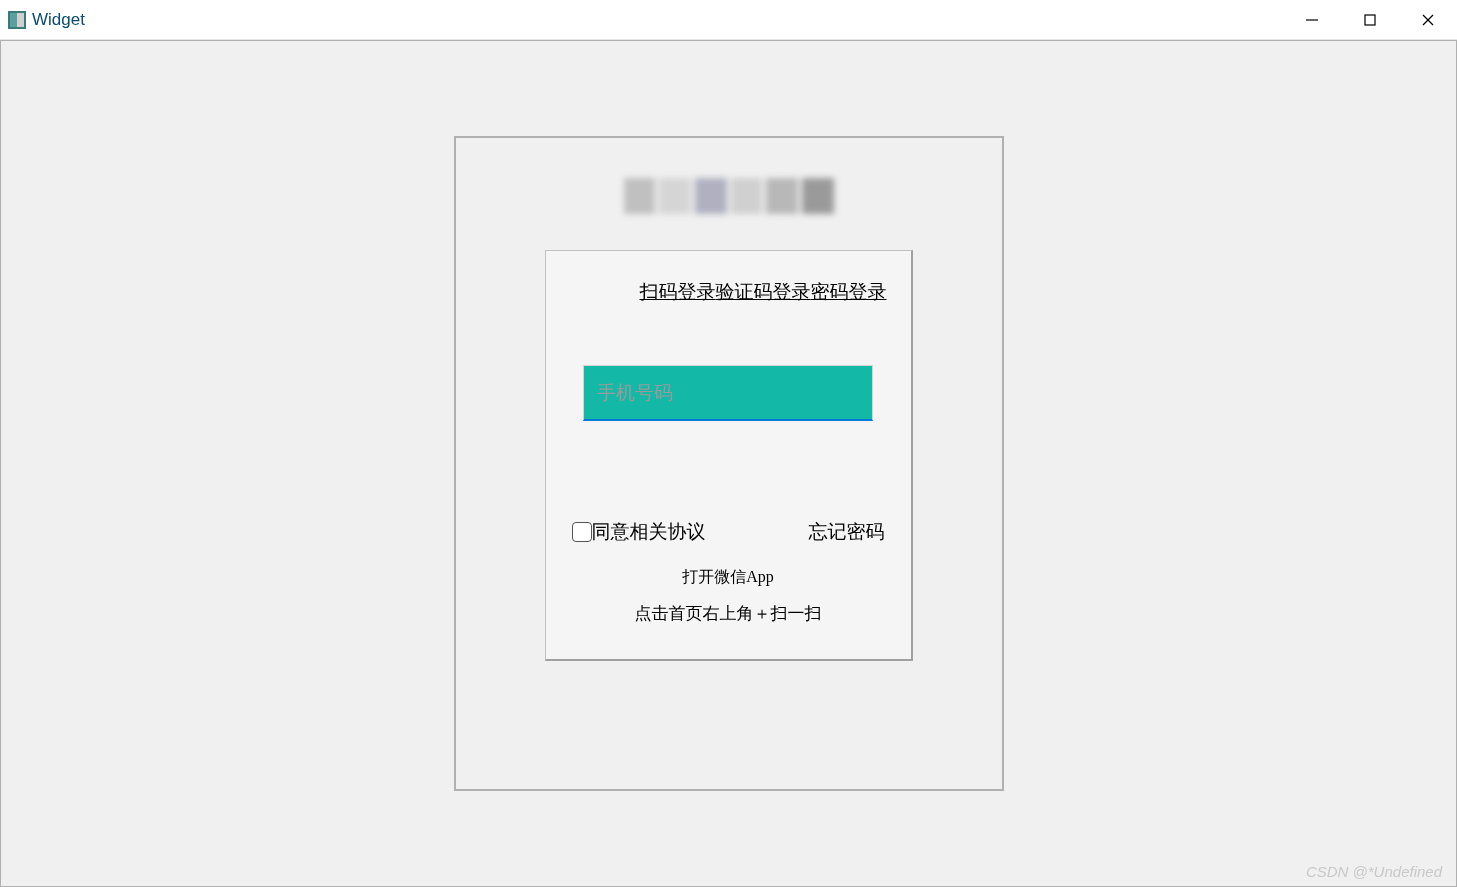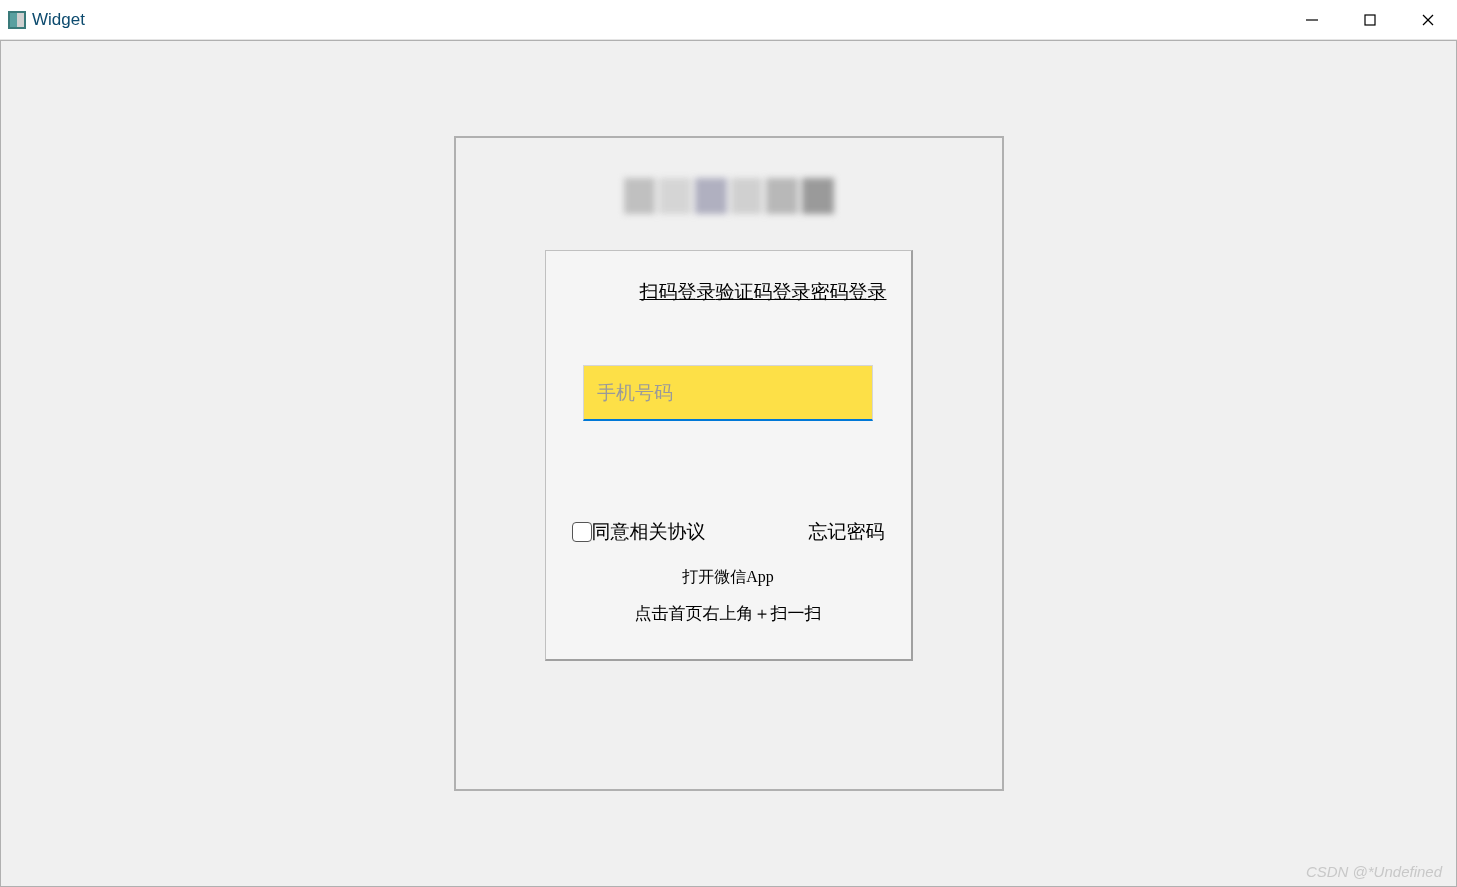--- a/index.html
+++ b/index.html
@@ -111,21 +111,21 @@
     }
     .tab {
       text-decoration: underline;
       cursor: pointer;
       font-family: "SimSun", serif;
     }
     .input-field {
       width: 290px;
       height: 56px;
       border: 1px solid #d5d5d5;
-      background: #fde047;
+      background: #14b8a6;
       font-size: 19px;
       padding: 4px 14px;
       outline: none;
       color: #333;
       align-self: center;
       font-family: "SimSun", serif;
     }
     .input-field::placeholder {
       color: #9a9a9a;
       font-family: "SimSun", serif;

